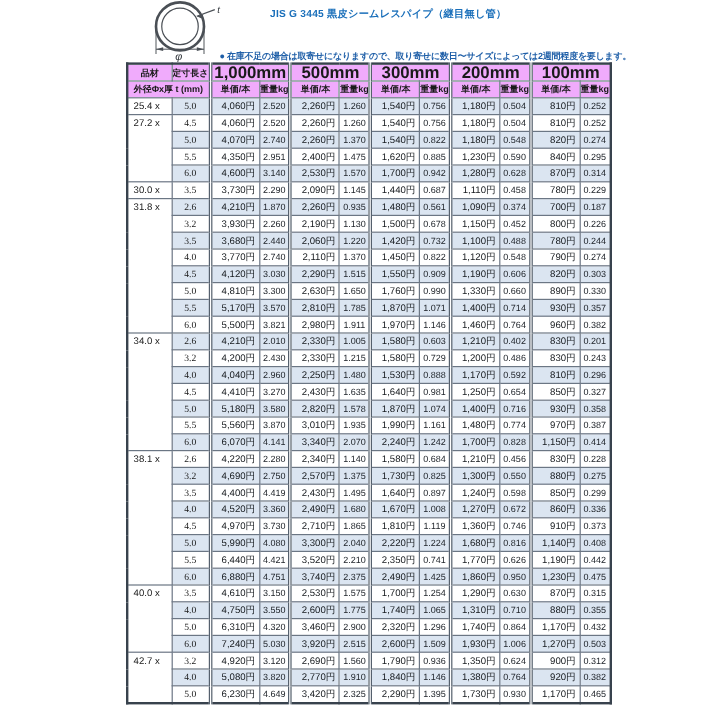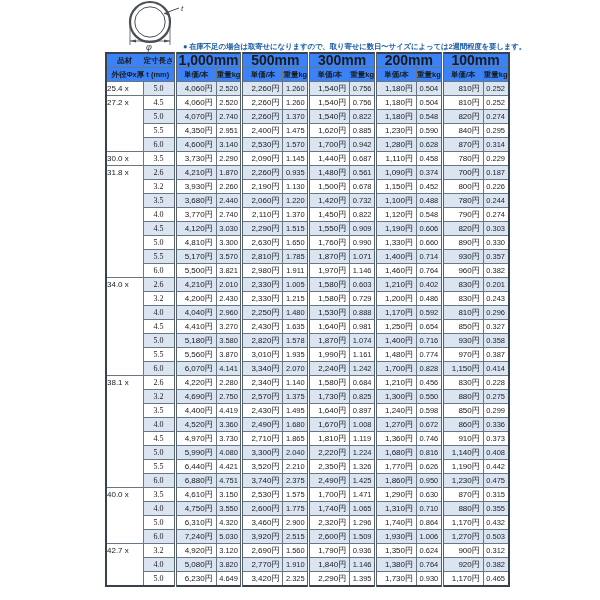--- a/index.html
+++ b/index.html
@@ -10,24 +10,24 @@
   .t1,.t2{font-size:11px;font-weight:bold;line-height:16px;letter-spacing:.2px;}
   .jis{font-size:8.5px;font-weight:bold;color:#1a6fba;margin-top:4px;letter-spacing:.2px;}
   .note{position:absolute;left:183px;top:42px;font-size:7.5px;font-weight:bold;
         color:#1f5fa8;white-space:nowrap;letter-spacing:-.2px;}
   .diagram{position:absolute;left:110px;top:0px;}
   
   table.price{position:absolute;left:105px;top:52px;border-collapse:collapse;table-layout:fixed;
               border:2px solid #38424d;}
   .price th,.price td{border:1px solid #6b7684;height:13px;line-height:13px;padding:0;
               white-space:nowrap;overflow:hidden;font-size:8px;text-align:center;}
-  .price thead th{background:#3b82f6;font-weight:bold;font-size:7.5px;}
+  .price thead th{background:#f0abfc;font-weight:bold;font-size:7.5px;}
   .price thead th.mm{font-size:14px;}
   .price thead{border-bottom:1px solid #38424d;}
-  td.od{text-align:left;padding-right:5px;background:#fff;vertical-align:top;}
+  td.od{text-align:center;padding-right:5px;background:#fff;vertical-align:top;}
   td.thick{text-align:center;font-family:Liberation Serif, serif;}
   td.pr{text-align:right;padding-right:3px;color:#14181c;}
   td.wt{text-align:center;font-size:7.5px;color:#20252b;}
   .gs{border-left:3px double #55606d !important;}
   tr.stripe td.thick,tr.stripe td.pr,tr.stripe td.wt{background:#dbe5f1;}
   .dln{stroke:#4a4f55;fill:none;}
 </style>
 </head>
 <body>
 
@@ -41,20 +41,21 @@
     <text x="71" y="11" font-size="8" font-style="italic" fill="#33383d">t</text>
     <line class="dln" x1="20" y1="26" x2="20" y2="45" stroke-width=".8"></line>
     <line class="dln" x1="60" y1="26" x2="60" y2="45" stroke-width=".8"></line>
     <line class="dln" x1="20" y1="41" x2="60" y2="41" stroke-width=".8"></line>
     <polygon points="20,41 26,39.4 26,42.6" fill="#4a4f55"></polygon>
     <polygon points="60,41 54,39.4 54,42.6" fill="#4a4f55"></polygon>
     <text x="36" y="50" font-size="9" font-style="italic" fill="#33383d">φ</text>
   </svg>
 
   <div class="titles">
+    <div class="jis">JIS G 3445 黒皮シームレスパイプ（継目無し管）</div>
   </div>
 
   <div class="note">● 在庫不足の場合は取寄せになりますので、取り寄せに数日〜サイズによっては2週間程度を要します。</div>
 
   <table class="price">
     <colgroup>
         <col style="width: 37px;">
         <col style="width: 29px;">
         <col style="width: 41px;">
         <col style="width: 24px;">
@@ -449,21 +450,21 @@
           <td class="pr gs">1,140円</td>
           <td class="wt">0.408</td>
         </tr>
         <tr>
           <td class="thick">5.5</td>
           <td class="pr gs">6,440円</td>
           <td class="wt">4.421</td>
           <td class="pr gs">3,520円</td>
           <td class="wt">2.210</td>
           <td class="pr gs">2,350円</td>
-          <td class="wt">1.326</td>
+          <td class="wt">0.741</td>
           <td class="pr gs">1,770円</td>
           <td class="wt">0.626</td>
           <td class="pr gs">1,190円</td>
           <td class="wt">0.442</td>
         </tr>
         <tr class="stripe">
           <td class="thick">6.0</td>
           <td class="pr gs">6,880円</td>
           <td class="wt">4.751</td>
           <td class="pr gs">3,740円</td>
@@ -476,21 +477,21 @@
           <td class="wt">0.475</td>
         </tr>
         <tr>
           <td class="od" rowspan="4">40.0 x</td>
           <td class="thick">3.5</td>
           <td class="pr gs">4,610円</td>
           <td class="wt">3.150</td>
           <td class="pr gs">2,530円</td>
           <td class="wt">1.575</td>
           <td class="pr gs">1,700円</td>
-          <td class="wt">1.471</td>
+          <td class="wt">1.254</td>
           <td class="pr gs">1,290円</td>
           <td class="wt">0.630</td>
           <td class="pr gs">870円</td>
           <td class="wt">0.315</td>
         </tr>
         <tr class="stripe">
           <td class="thick">4.0</td>
           <td class="pr gs">4,750円</td>
           <td class="wt">3.550</td>
           <td class="pr gs">2,600円</td>

